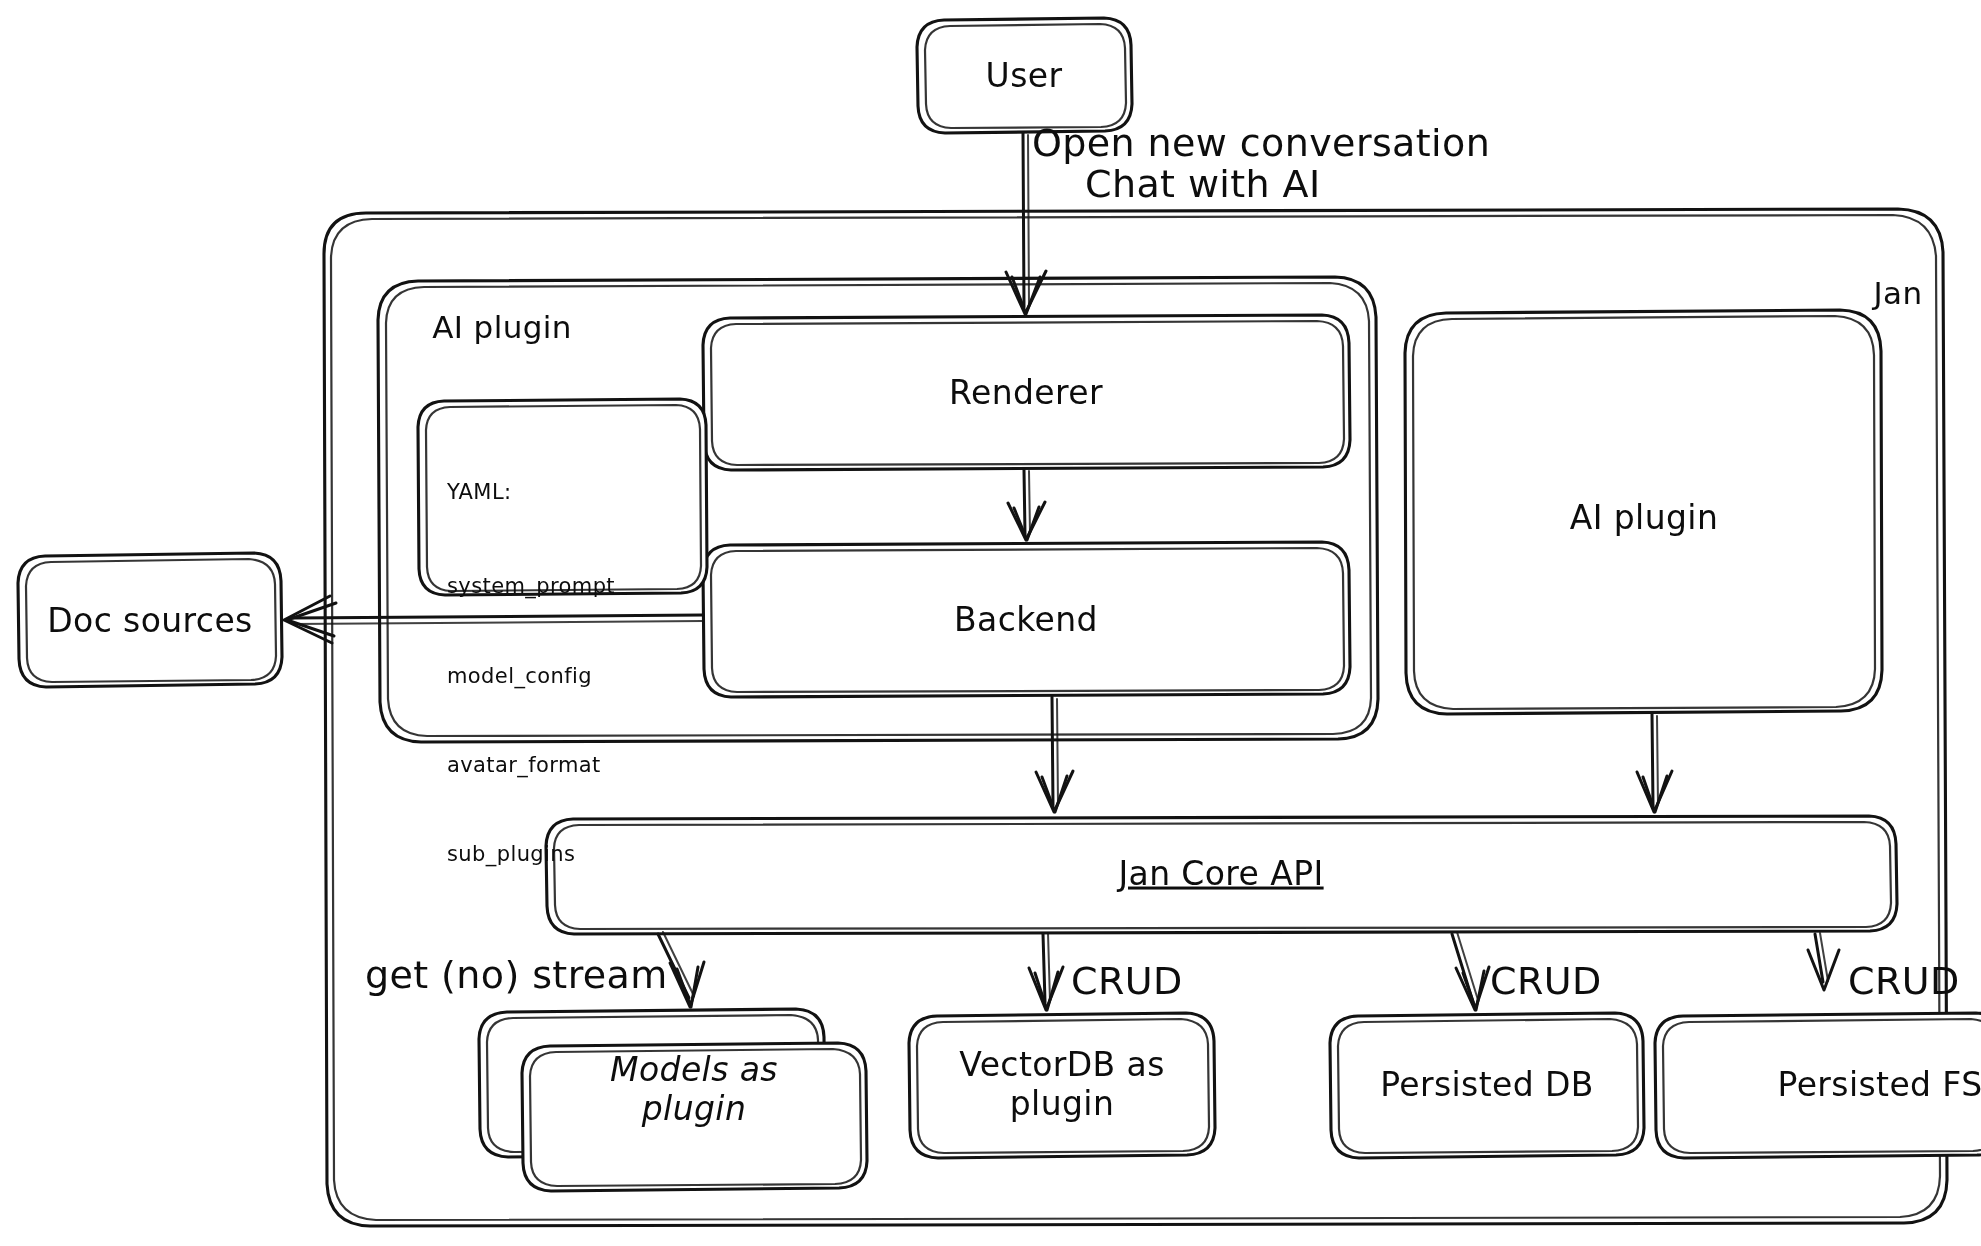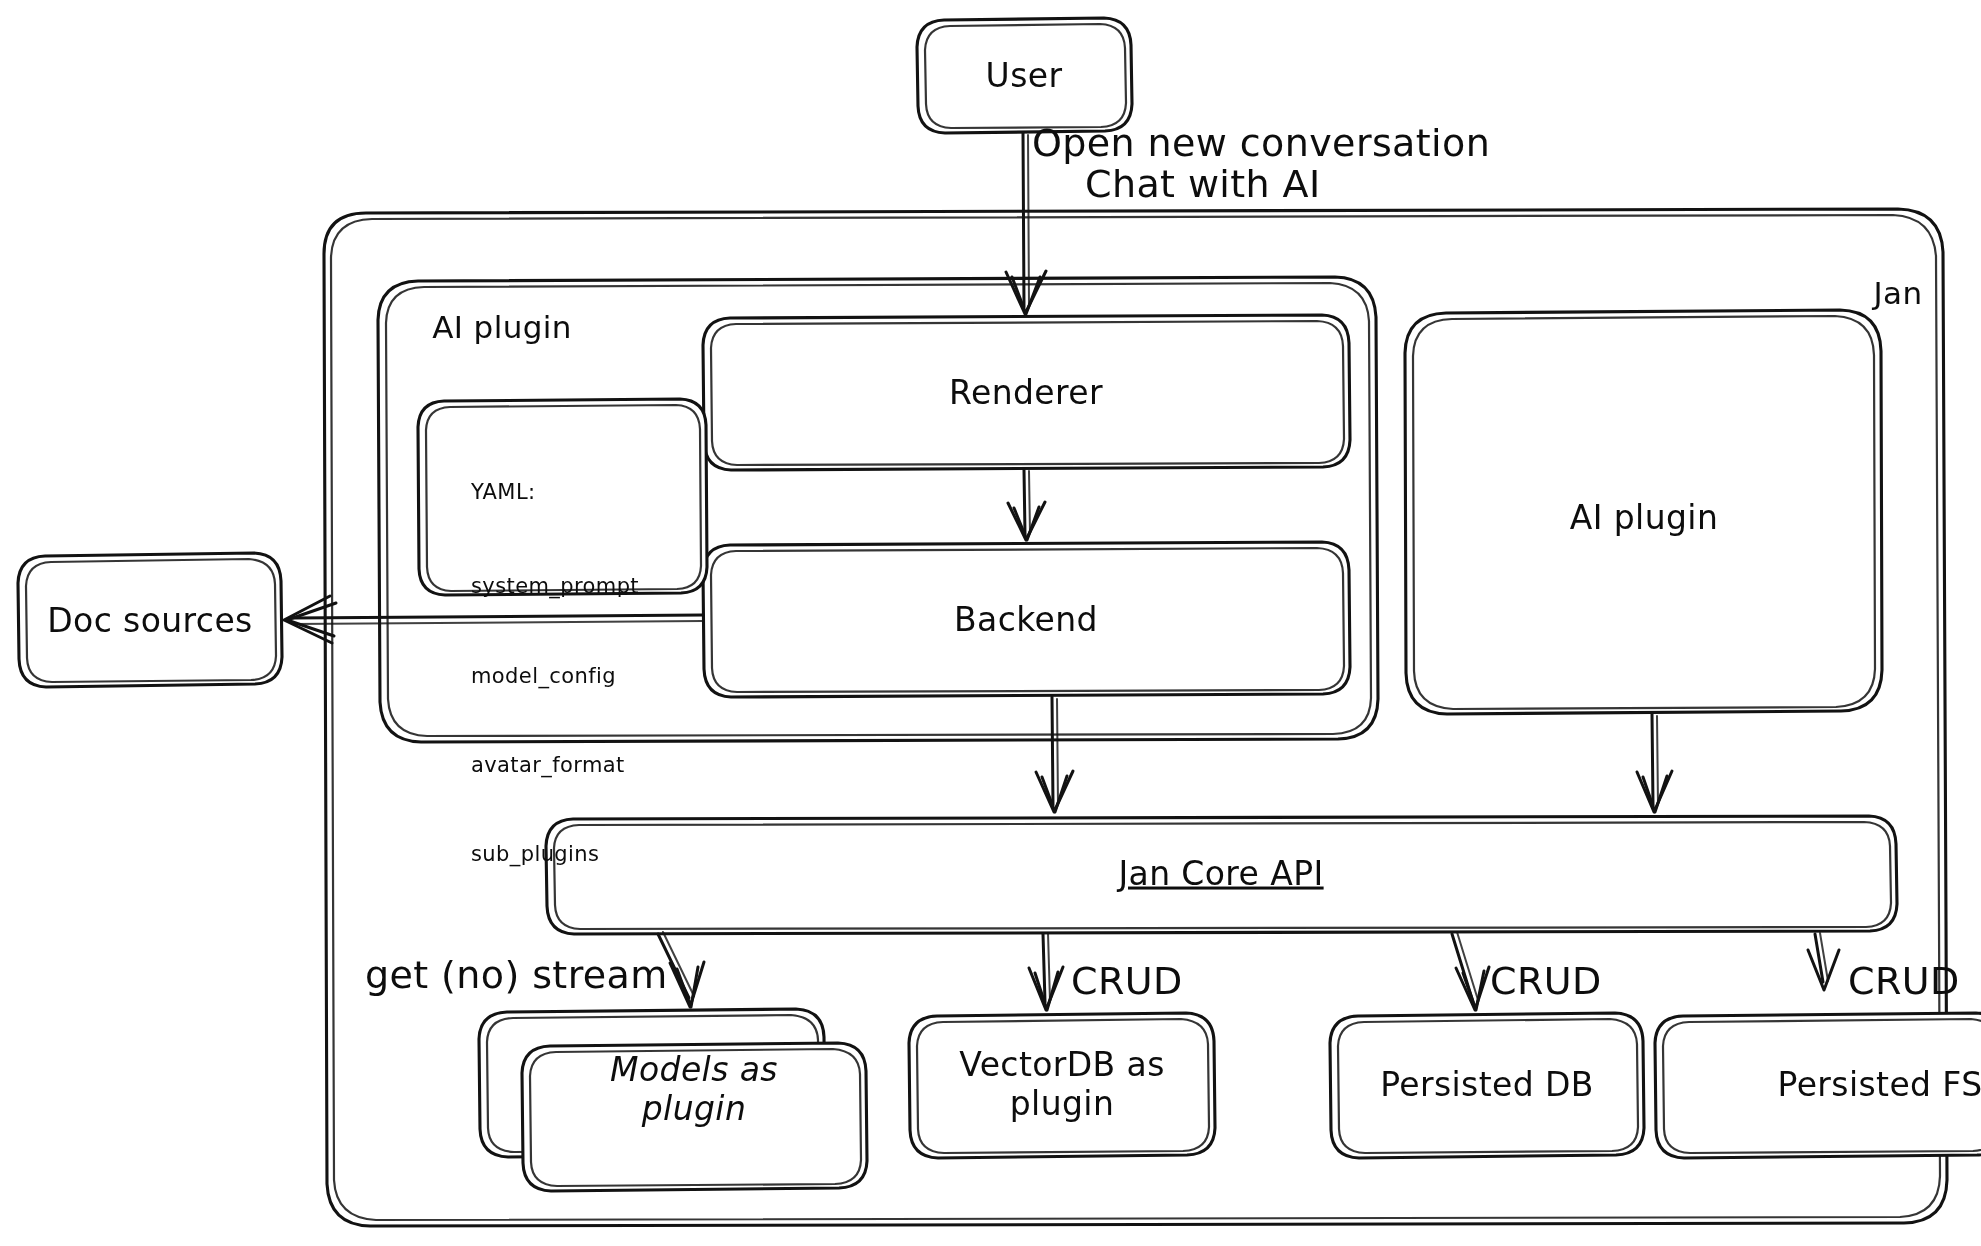--- a/index.html
+++ b/index.html
@@ -44,21 +44,20 @@
     transform: translate(-50%, -50%);
   }
   .edge-lbl {
     font-size: 38px;
     transform: translate(0, -50%);
   }
   .yaml-lbl {
     font-size: 21px;
     line-height: 1.42;
     transform: translate(0, 0);
-    margin-left: 24px;
   }
   .yaml-lbl .yk {
     display: block;
   }
   .yaml-lbl .yhead {
     display: block;
     margin-bottom: 5px;
   }
 </style>
 </head>

